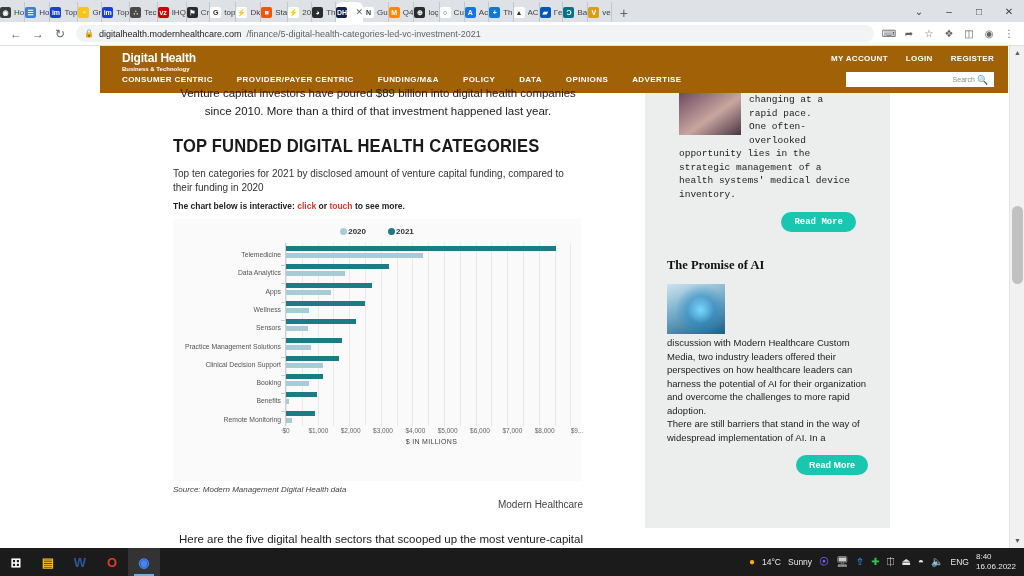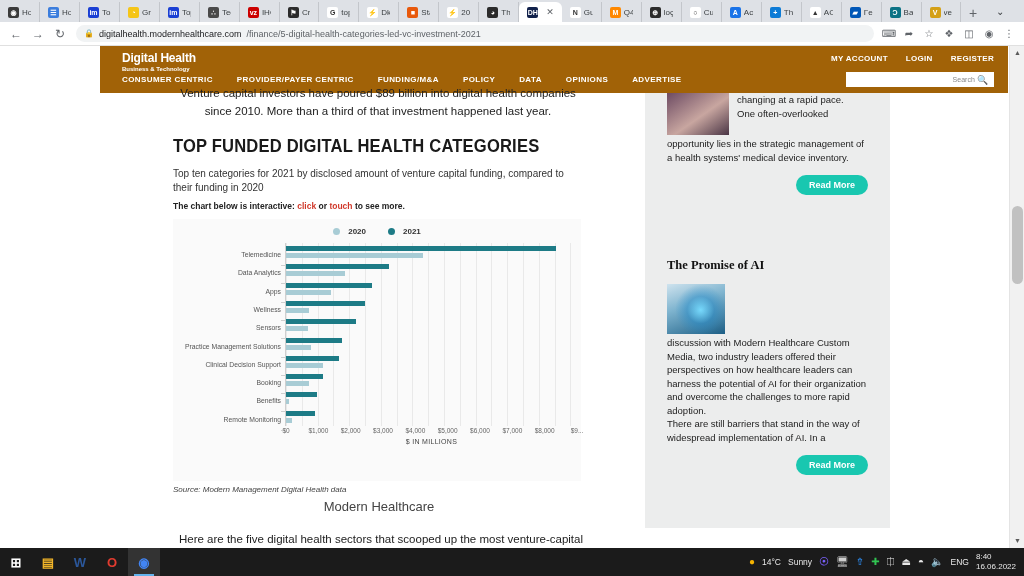--- a/index.html
+++ b/index.html
@@ -13,21 +13,21 @@
   #app { position: relative; width: 1024px; height: 576px; }
 
   
   .tabstrip {
     position: absolute; left: 0; top: 0; width: 1024px; height: 22px;
     background: #dee1e6;
     display: flex; align-items: flex-end;
   }
   .tab {
     height: 20px; display: flex; align-items: center; gap: 3px;
-    padding: 0 8px; font-size: 8px; color: #3c4043;
+    padding: 0 0; font-size: 8px; color: #3c4043;
     max-width: 40px; overflow: hidden; white-space: nowrap;
     border-right: 1px solid #c3c6cb;
     position: relative;
   }
   .tab.active {
     background: #ffffff; border-radius: 6px 6px 0 0; border-right: none;
     max-width: 54px;
   }
   .favicon {
     width: 11px; height: 11px; border-radius: 2px; flex: 0 0 11px;
@@ -109,21 +109,21 @@
 
   
   .chartwrap {
     position: absolute; left: 0; top: 126px; width: 408px; height: 262px;
     background: #fafafa;
   }
   .legend {
     display: flex; justify-content: center; gap: 22px; padding-top: 8px;
     font-size: 8px; color: #333; font-weight: bold;
   }
-  .legend .li { display: flex; align-items: center; gap: 8px; justify-content: flex-end; }
+  .legend .li { display: flex; align-items: center; gap: 1px; justify-content: flex-end; }
   .dot { width: 7px; height: 7px; border-radius: 50%; display: inline-block; }
   .plot {
     position: absolute; left: 0; top: 24px; width: 408px; height: 205px;
   }
   .grid {
     position: absolute; left: 113px; top: 0; right: 4px; bottom: 22px;
     background-image: repeating-linear-gradient(to right,
       #e9e9e9 0px, #e9e9e9 1px, transparent 1px, transparent 15.8px);
     background-color: #fafafa;
   }
@@ -155,22 +155,22 @@
   }
   .xtitle {
     position: absolute; left: 113px; right: 4px; bottom: 0; height: 10px;
     text-align: center; font-size: 7px; color: #444; letter-spacing: 0.3px;
   }
   .source {
     position: absolute; left: 0; top: 392px; font-size: 8px; color: #444;
     font-style: italic;
   }
   .credit {
-    position: absolute; right: 0; top: 406px; width: 408px; text-align: center;
-    font-size: 13px; color: #444;
+    position: absolute; right: 0; top: 406px; width: 408px; text-align: right;
+    font-size: 10px; color: #444;
   }
   .tail {
     position: absolute; left: 0; top: 437px; width: 410px;
     font-size: 11.5px; color: #222; line-height: 18px; text-align: right;
   }
 
   
   .sidebar {
     position: absolute; left: 545px; top: 0; width: 245px; height: 435px;
     background: #eceded;
@@ -498,21 +498,21 @@
             <div class="xtitle">$ IN MILLIONS</div>
           </div>
         </div>
 
         <div class="source">Source: Modern Management Digital Health data</div>
         <div class="credit">Modern Healthcare</div>
         <div class="tail">Here are the five digital health sectors that scooped up the most venture-capital</div>
       </div>
 
       <div class="sidebar">
-        <div class="promo" style="top:0; padding:0 22px;">
+        <div class="promo" style="top:0; padding:0 34px;font-family:Liberation Mono, monospace;">
           <div class="pimg"></div>
           <p>changing at a rapid pace.</p>
           <p>One often-overlooked</p>
           <p style="clear:left">opportunity lies in the strategic management of a health systems' medical device inventory.</p>
           <div class="rm-wrap">
             <span class="readmore">Read More</span>
           </div>
         </div>
 
         <div class="promo" style="top:165px; padding:0 22px;">

